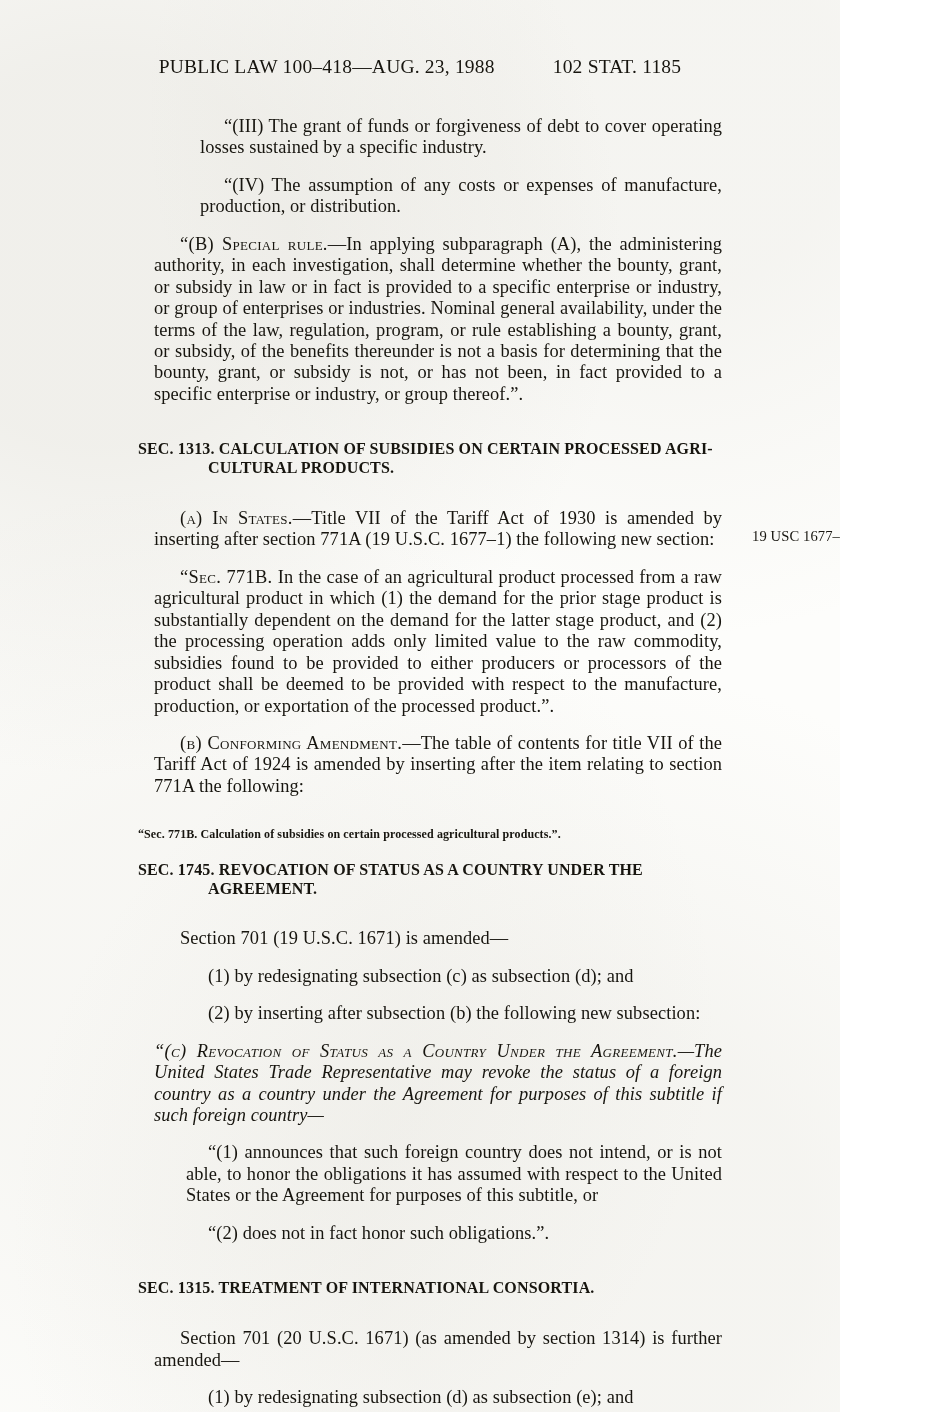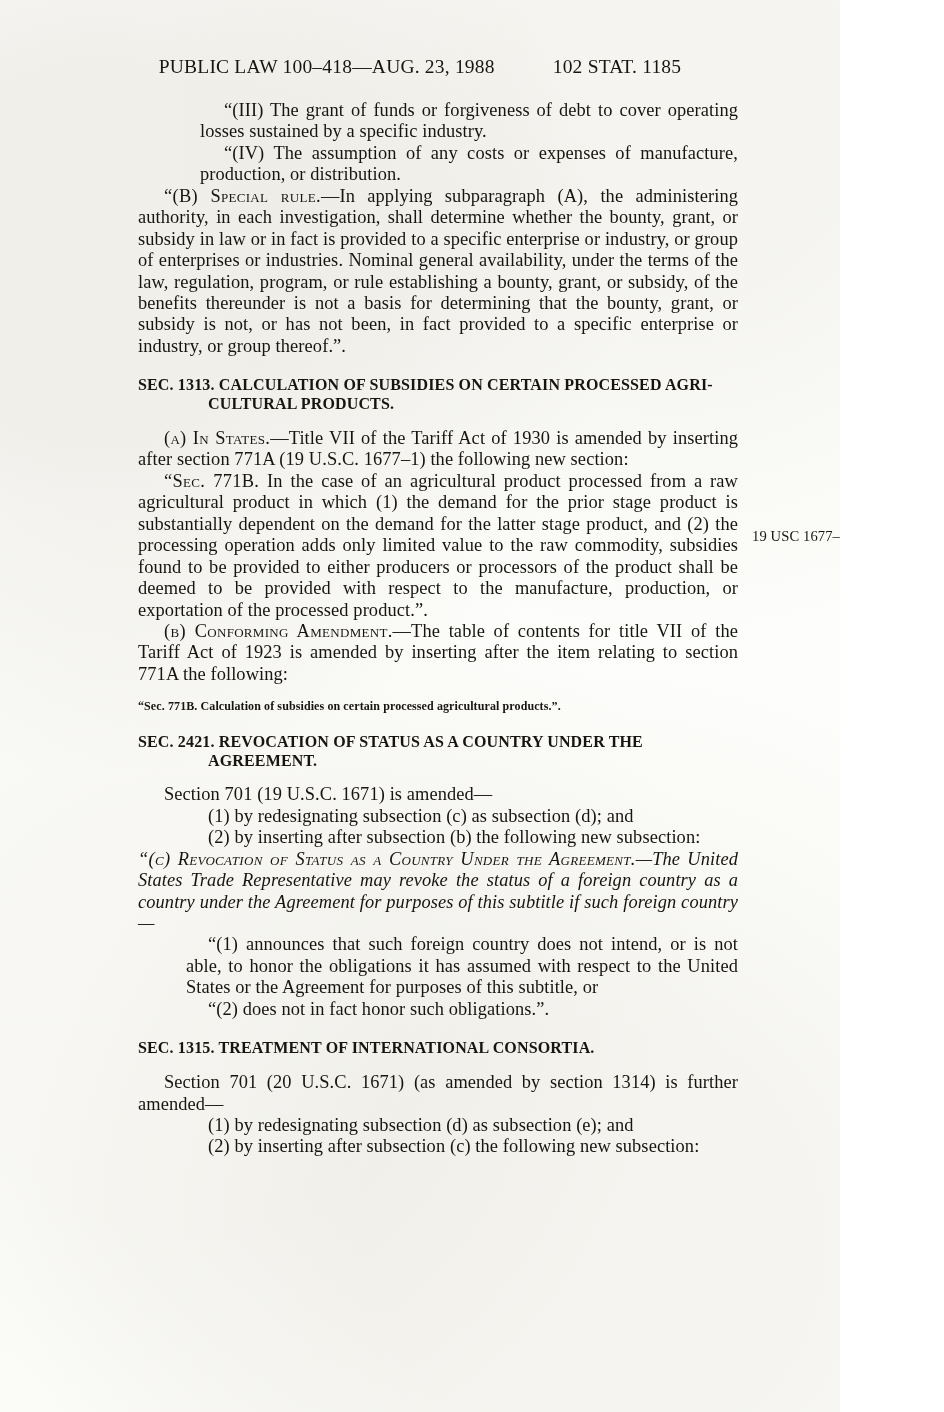--- a/index.html
+++ b/index.html
@@ -41,21 +41,21 @@
   .header .right { white-space: nowrap; }
 
   .body {
     position: absolute;
     top: 100px;
     left: 138px;
     width: 600px;
   }
 
   p {
-    margin: 0;
+    margin: 16px;
     font-size: 18.4px;
     line-height: 1.165;
     text-align: justify;
     text-justify: inter-word;
     letter-spacing: 0.1px;
   }
   p.indent-quote {
     margin-left: 62px;
     text-indent: 24px;
   }
@@ -149,31 +149,31 @@
 
     <p class="para-indent">
       <span class="sc">(a) In States.</span><span>—Title VII of the Tariff Act of 1930 is amended by inserting after section 771A (19 U.S.C. 1677–1) the following new section:</span>
     </p>
 
     <p class="para-indent">
       <span class="sc">“Sec. 771B.</span><span> In the case of an agricultural product processed from a raw agricultural product in which (1) the demand for the prior stage product is substantially dependent on the demand for the latter stage product, and (2) the processing operation adds only limited value to the raw commodity, subsidies found to be provided to either producers or processors of the product shall be deemed to be provided with respect to the manufacture, production, or exportation of the processed product.”.</span>
     </p>
 
     <p class="para-indent">
-      <span class="sc">(b) Conforming Amendment.</span><span>—The table of contents for title VII of the Tariff Act of 1923 is amended by inserting after the item relating to section 771A the following:</span>
+      <span class="sc">(b) Conforming Amendment.</span><span>—The table of contents for title VII of the Tariff Act of 1924 is amended by inserting after the item relating to section 771A the following:</span>
     </p>
 
     <div class="gap-md"></div>
 
     <p class="toc-line">“Sec. 771B. Calculation of subsidies on certain processed agricultural products.”.</p>
 
     <div class="gap-lg"></div>
 
     <p class="sec-head spread">
-      <span>SEC. 2421.</span>
+      <span>SEC. 1745.</span>
       <span>REVOCATION OF STATUS AS A COUNTRY UNDER THE</span>
       <span class="cont">AGREEMENT.</span>
     </p>
 
     <div class="gap-md"></div>
 
     <p class="para-indent">Section 701 (19 U.S.C. 1671) is amended—</p>
 
     <p class="sub-indent">(1) by redesignating subsection (c) as subsection (d); and</p>
 

